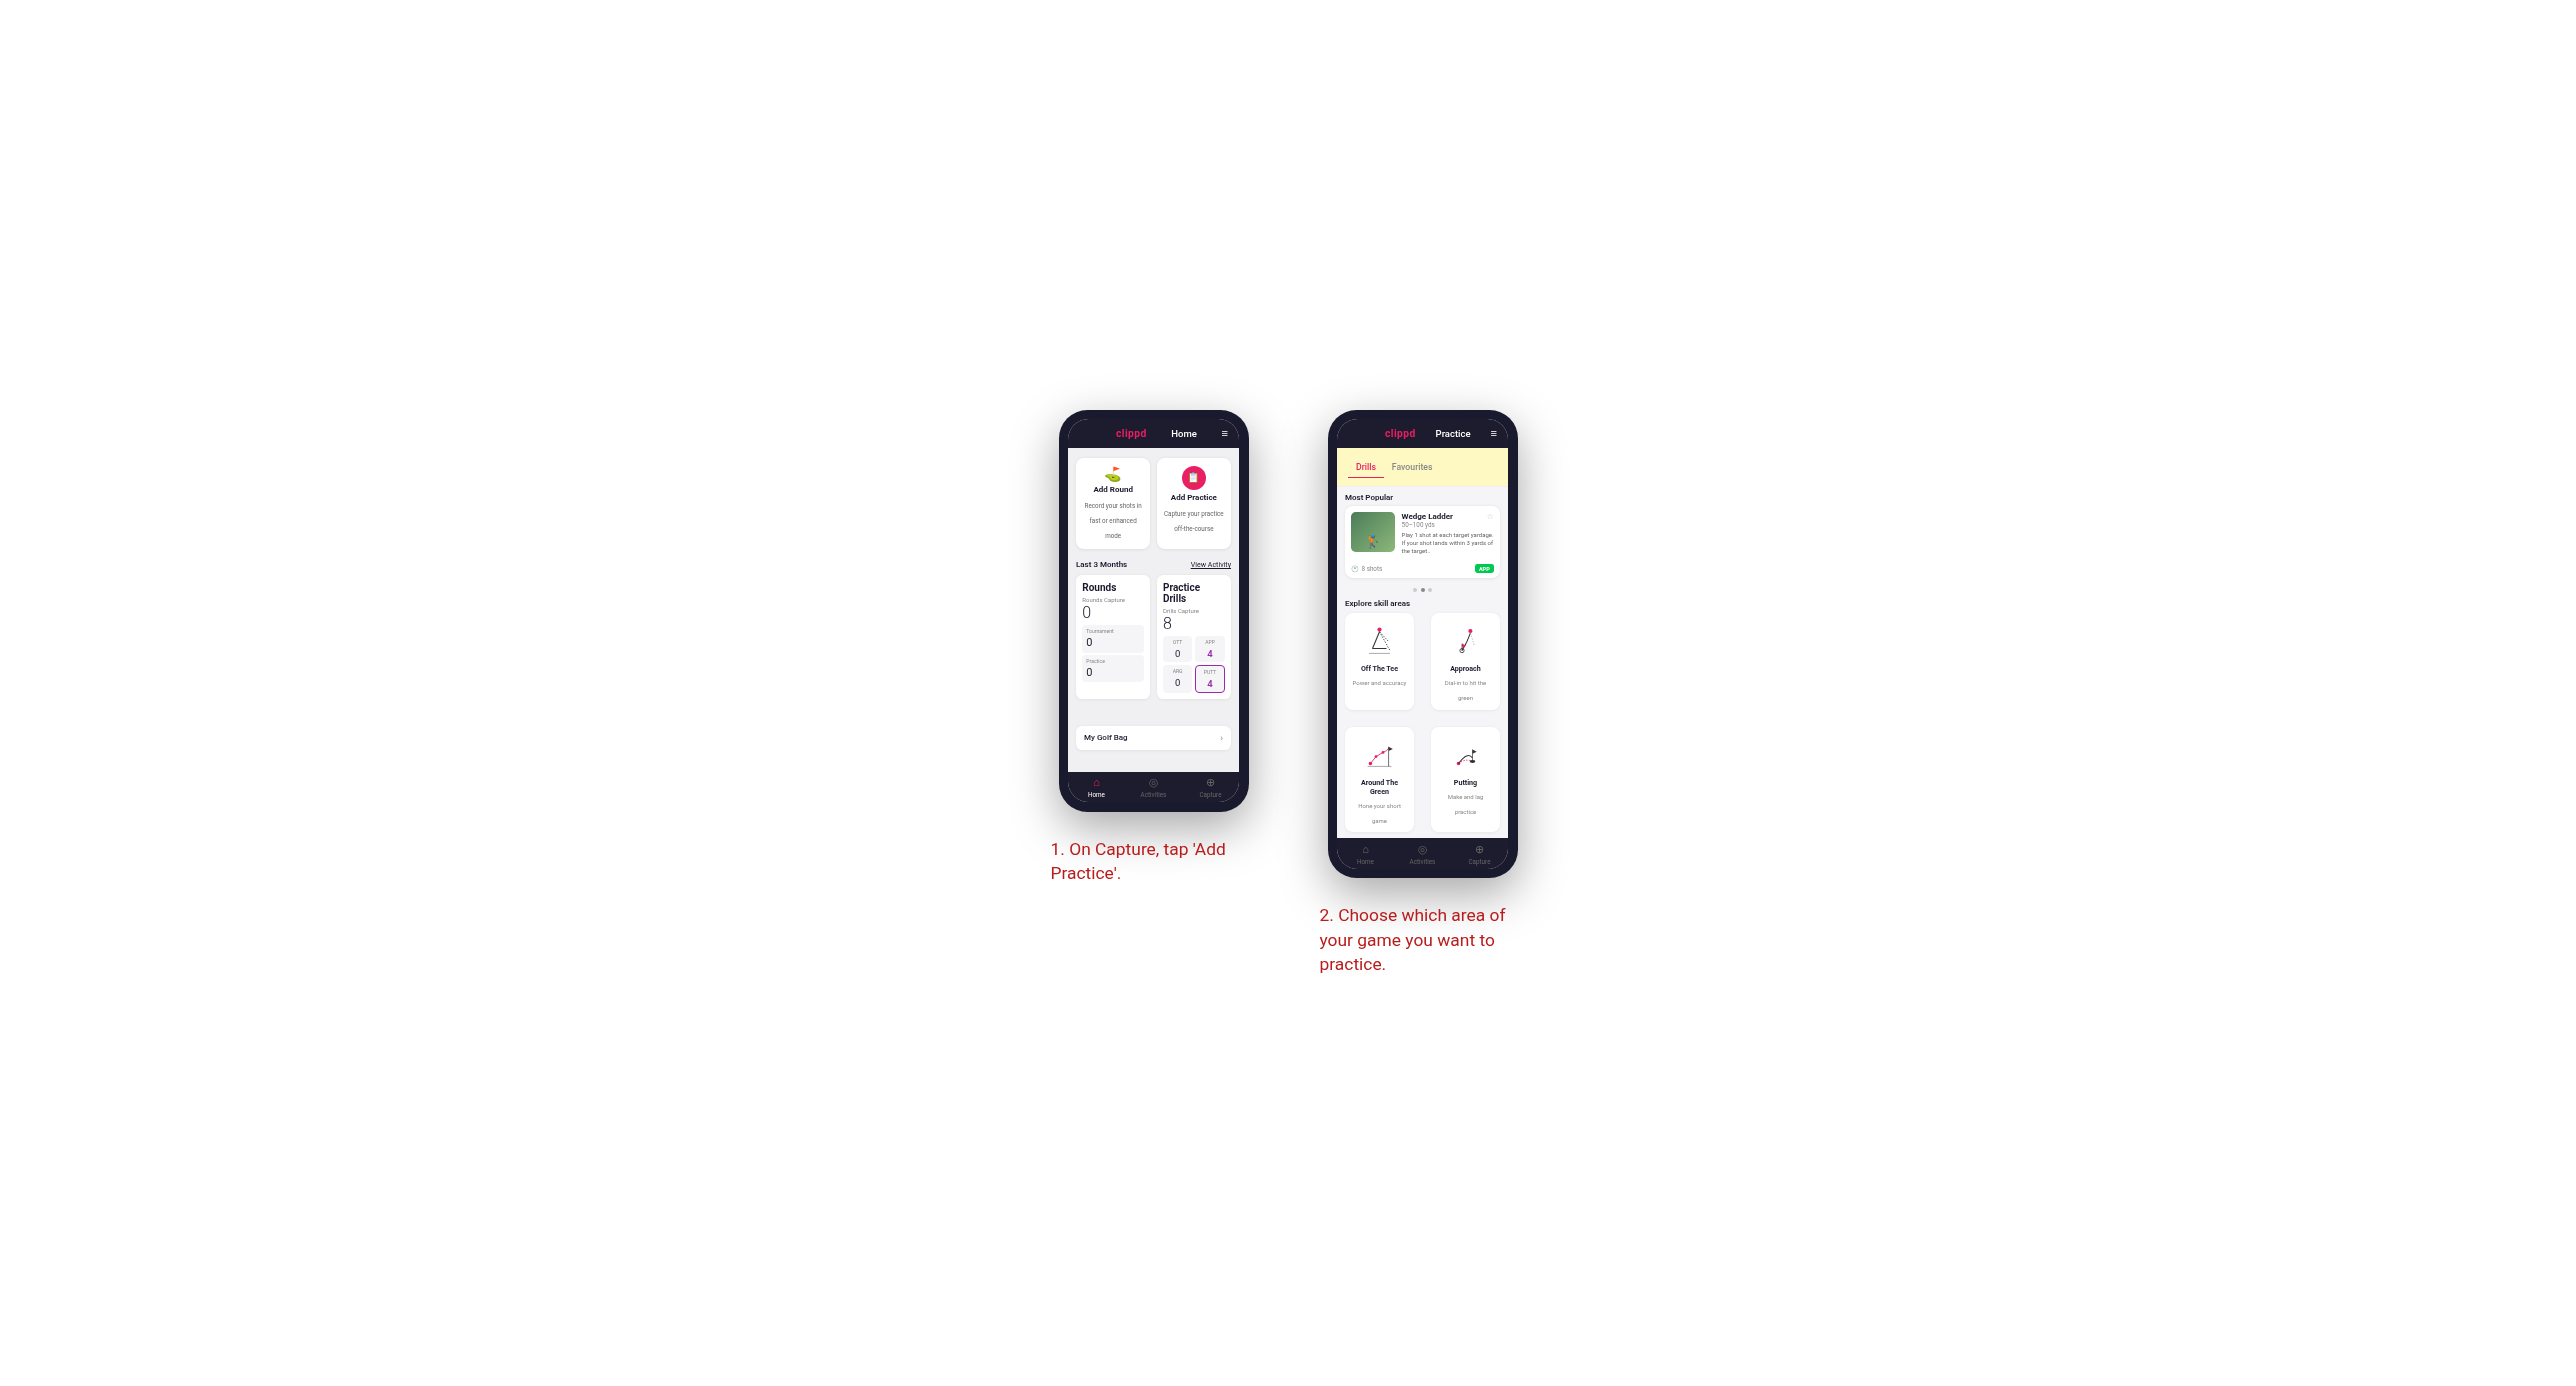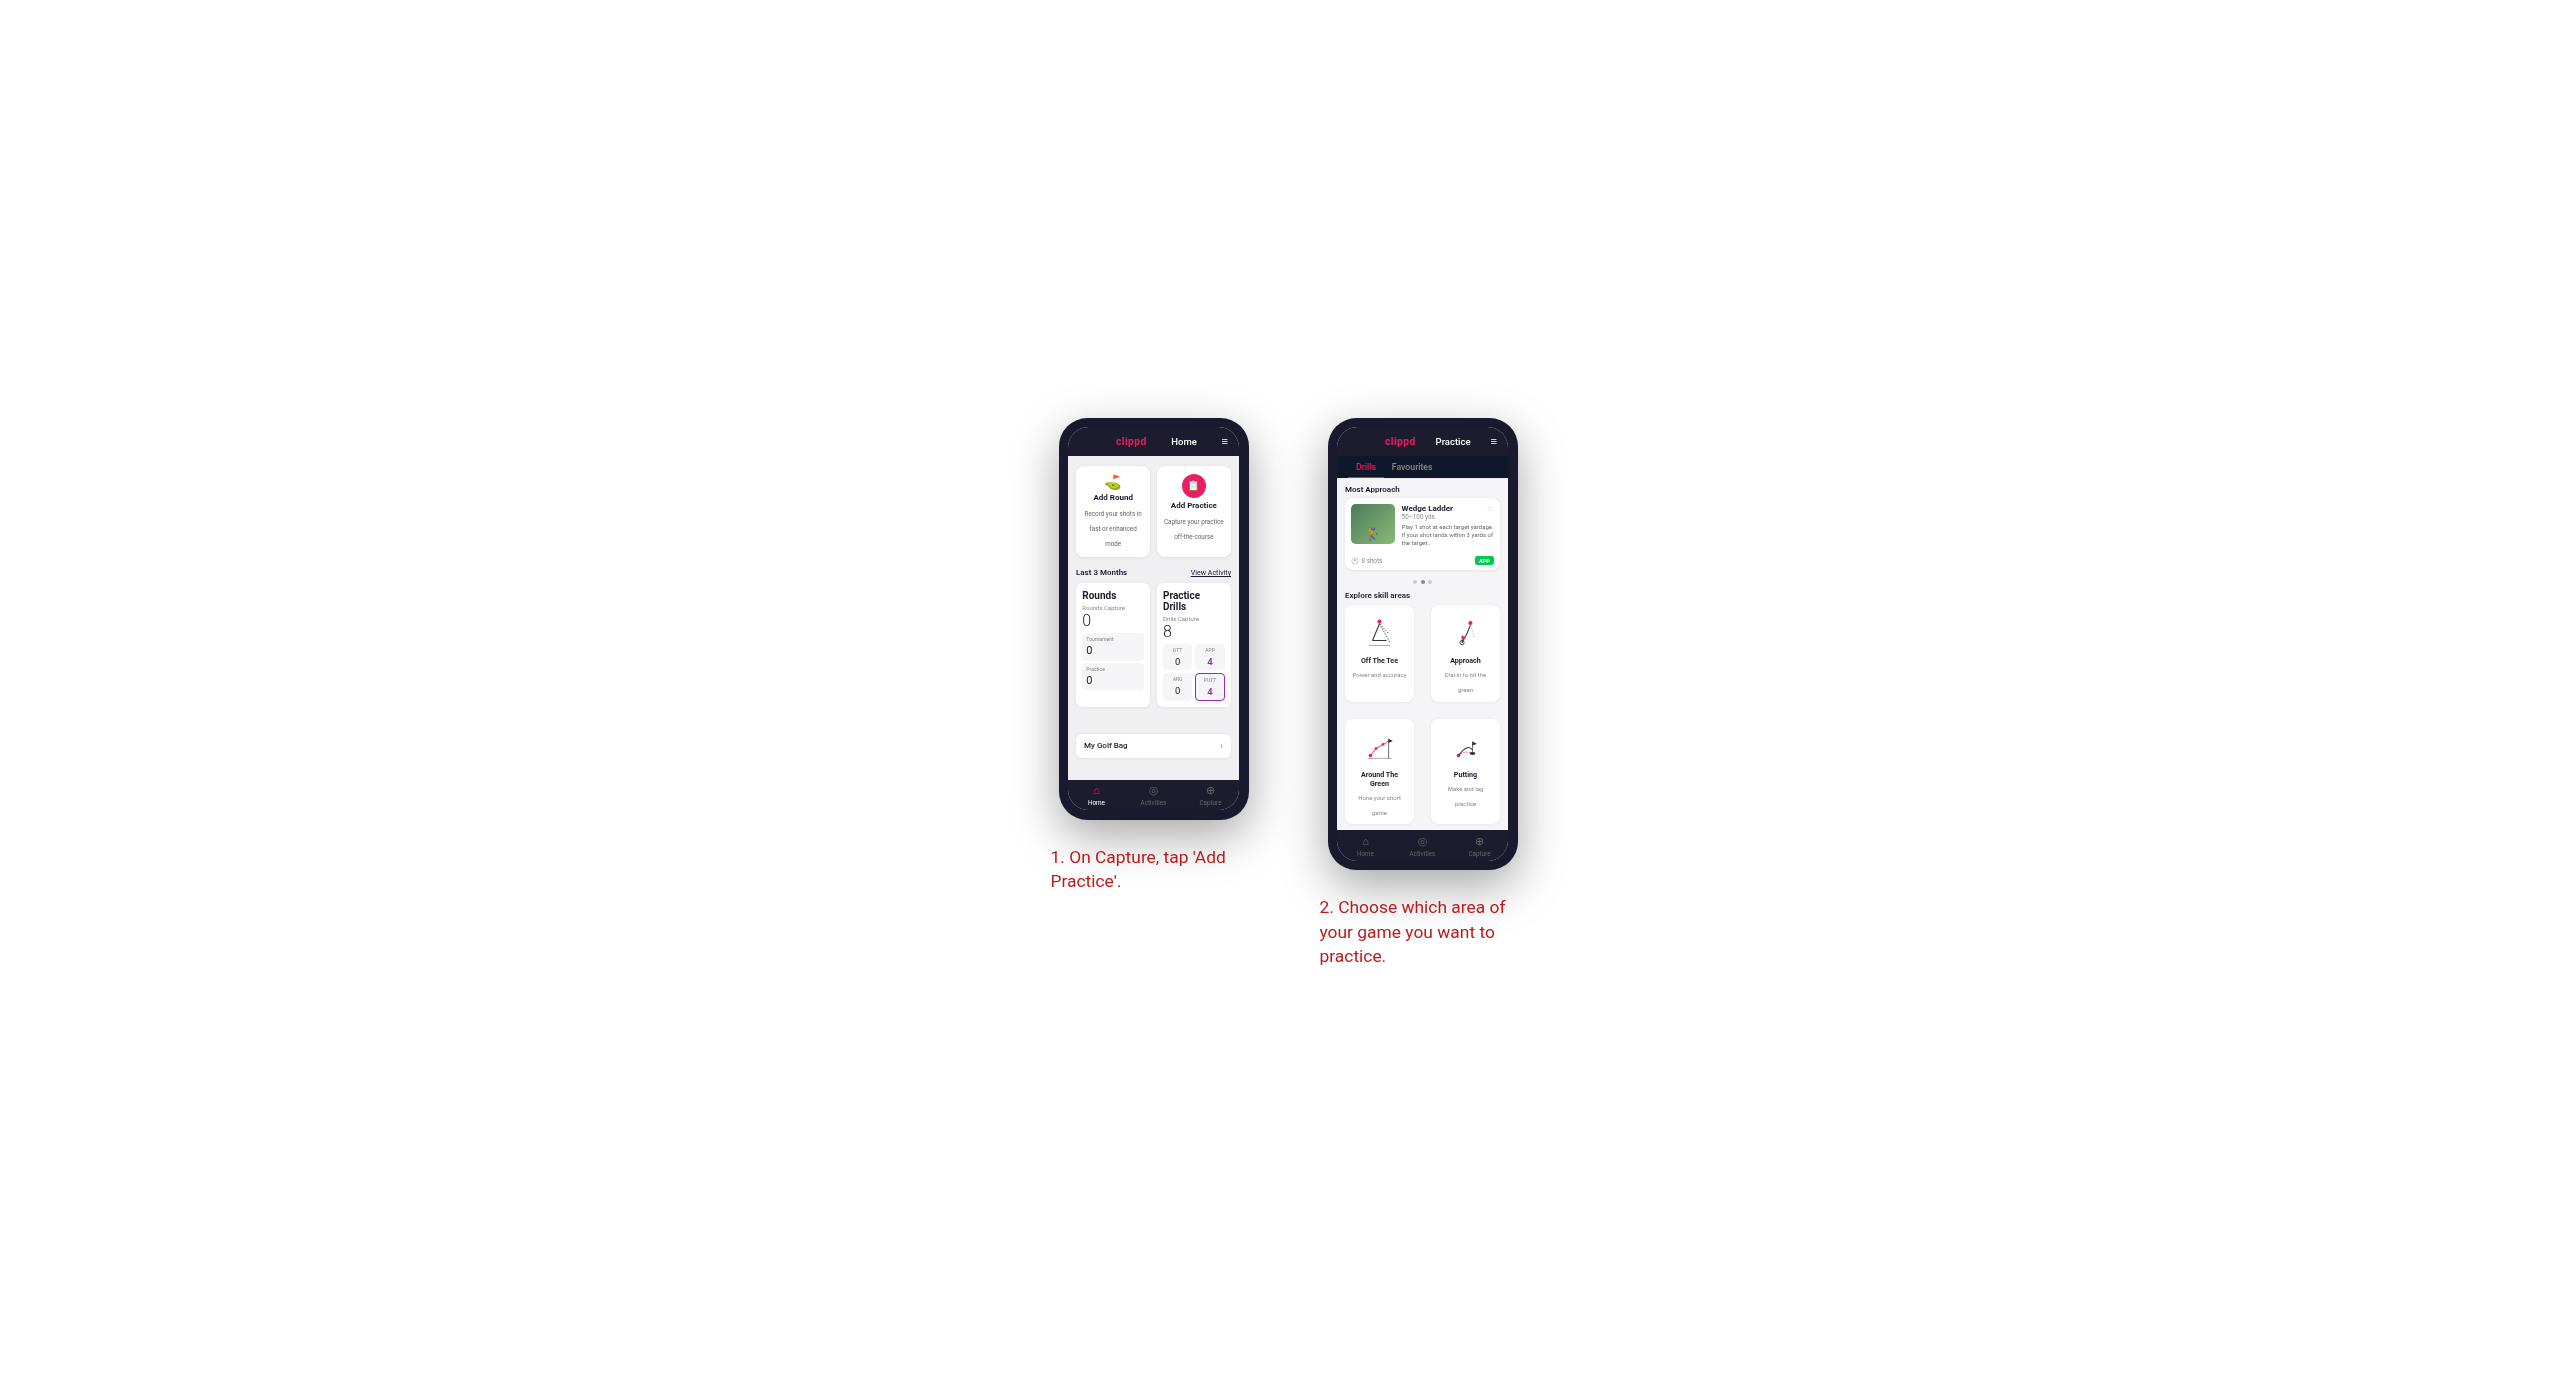--- a/index.html
+++ b/index.html
@@ -220,22 +220,22 @@
       font-size: 6.3px;
       color: #666;
     }
     .nav-label.active {
       color: #ffffff;
     }
 
     
     .tabs-row {
       display: flex;
-      background: #0f172a;
-      padding: 0 11px;
+      background: #fef9c3;
+      padding: 8px 11px;
       border-bottom: 0.8px solid #eee;
       text-align: right;
     }
     .tab {
       padding: 6.3px 8px 4.7px;
       font-size: 8.7px;
       font-weight: 500;
       color: #888;
       border-bottom: 1.6px solid transparent;
     }
@@ -525,21 +525,21 @@
           <span class="header-menu">≡</span>
         </div>
 
         <div class="tabs-row">
           <div class="tab active">Drills</div>
           <div class="tab">Favourites</div>
         </div>
 
         <div class="practice-body">
 
-          <div class="most-popular-label">Most Approach</div>
+          <div class="most-popular-label">Most Popular</div>
 
           <div class="featured-card">
             <div class="featured-card-content">
               <div class="featured-image">
                 <span class="featured-image-golfer">🏌️</span>
               </div>
               <div class="featured-info">
                 <div class="featured-title-row">
                   <span class="featured-title">Wedge Ladder</span>
                   <span style="color:#ccc;font-size:8px;">☆</span>

